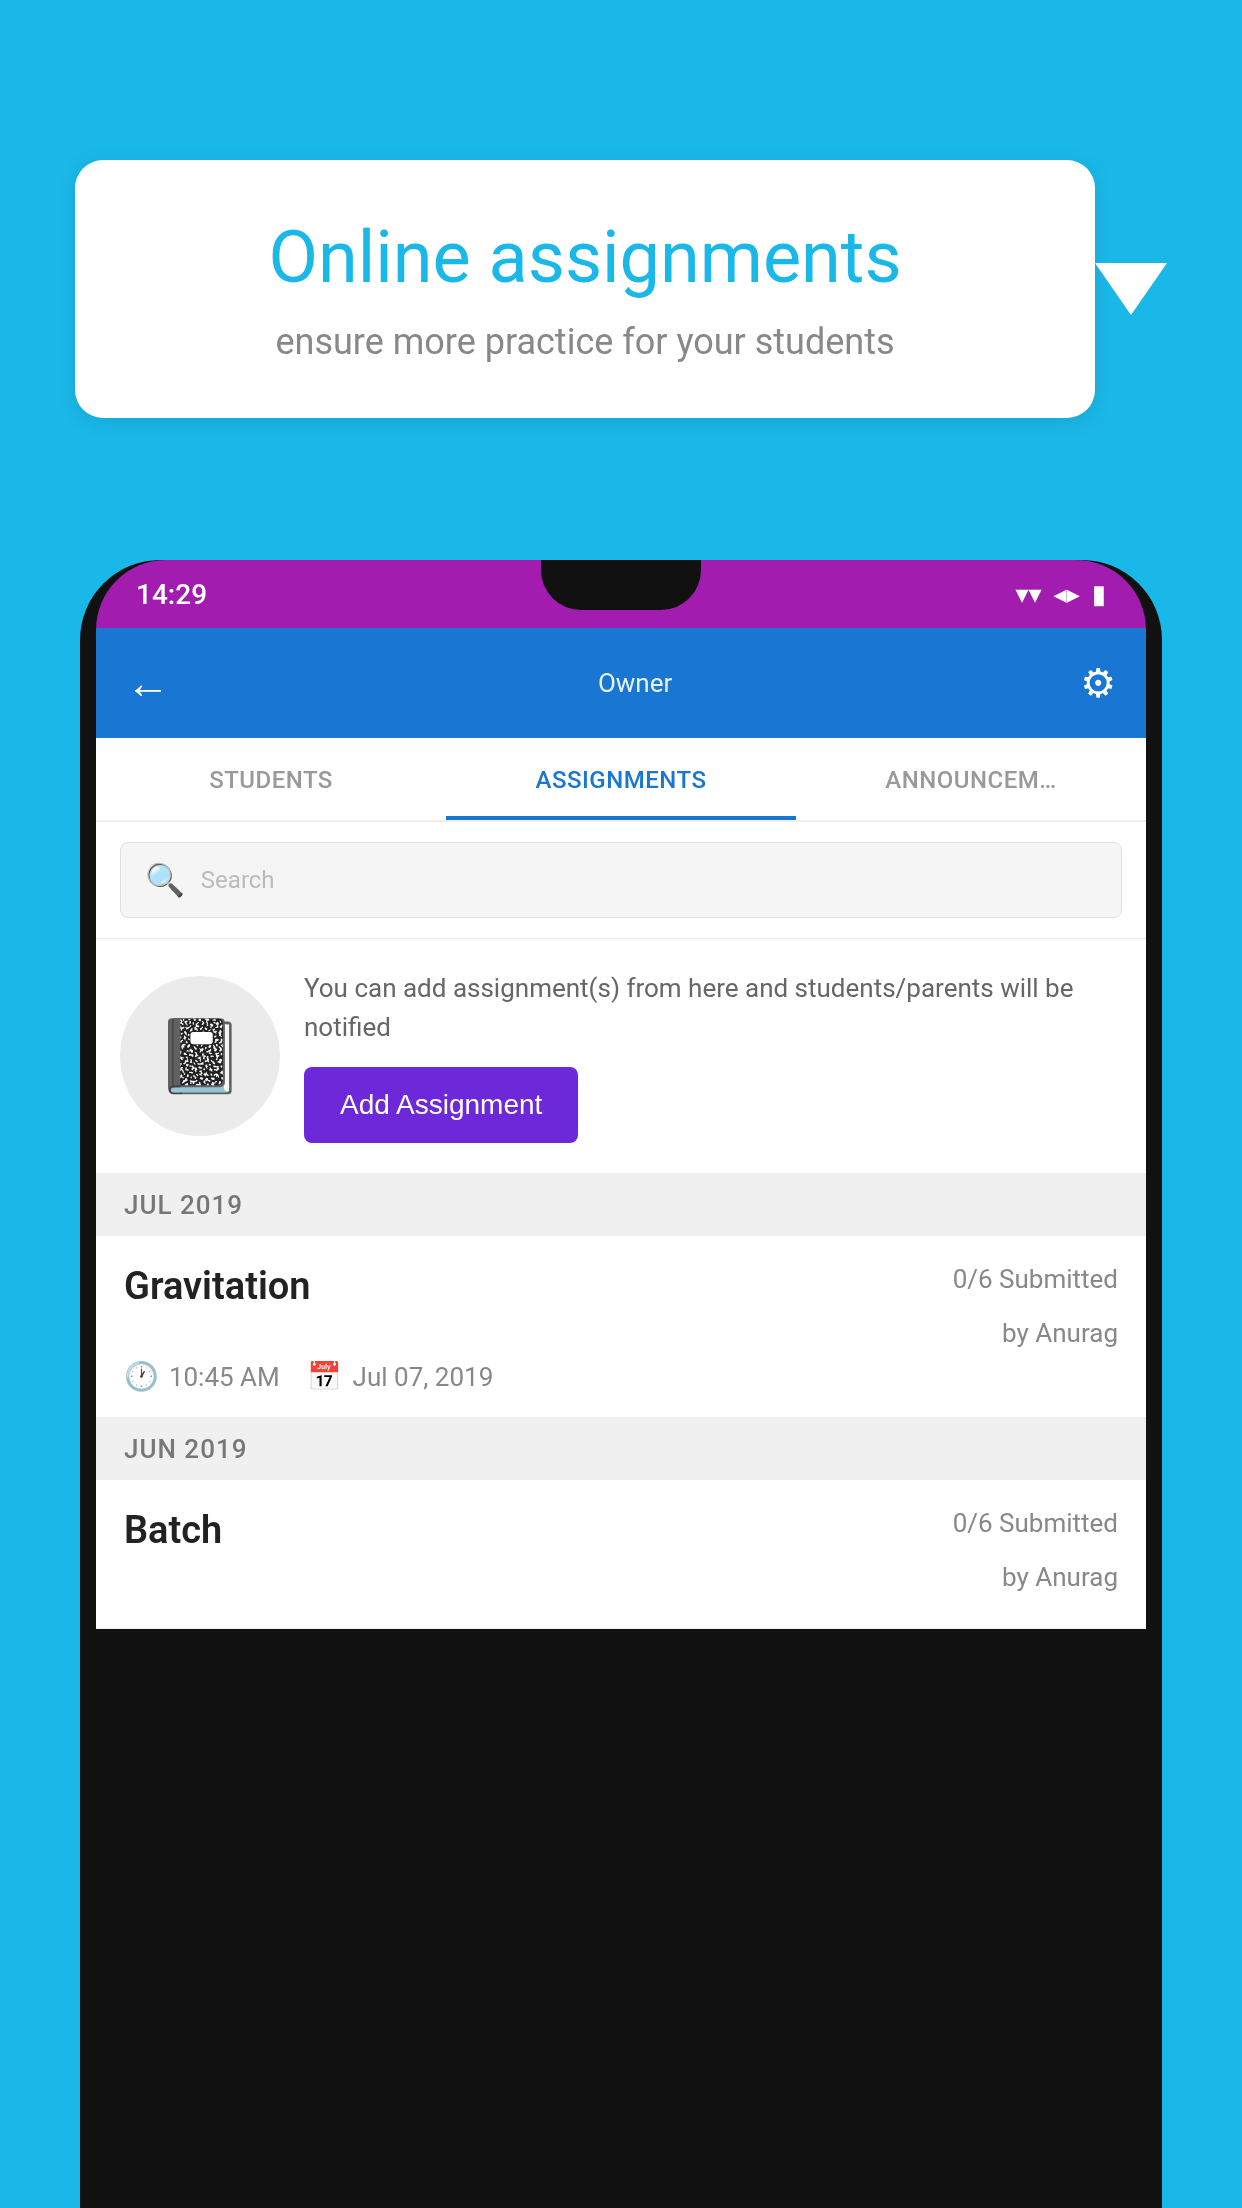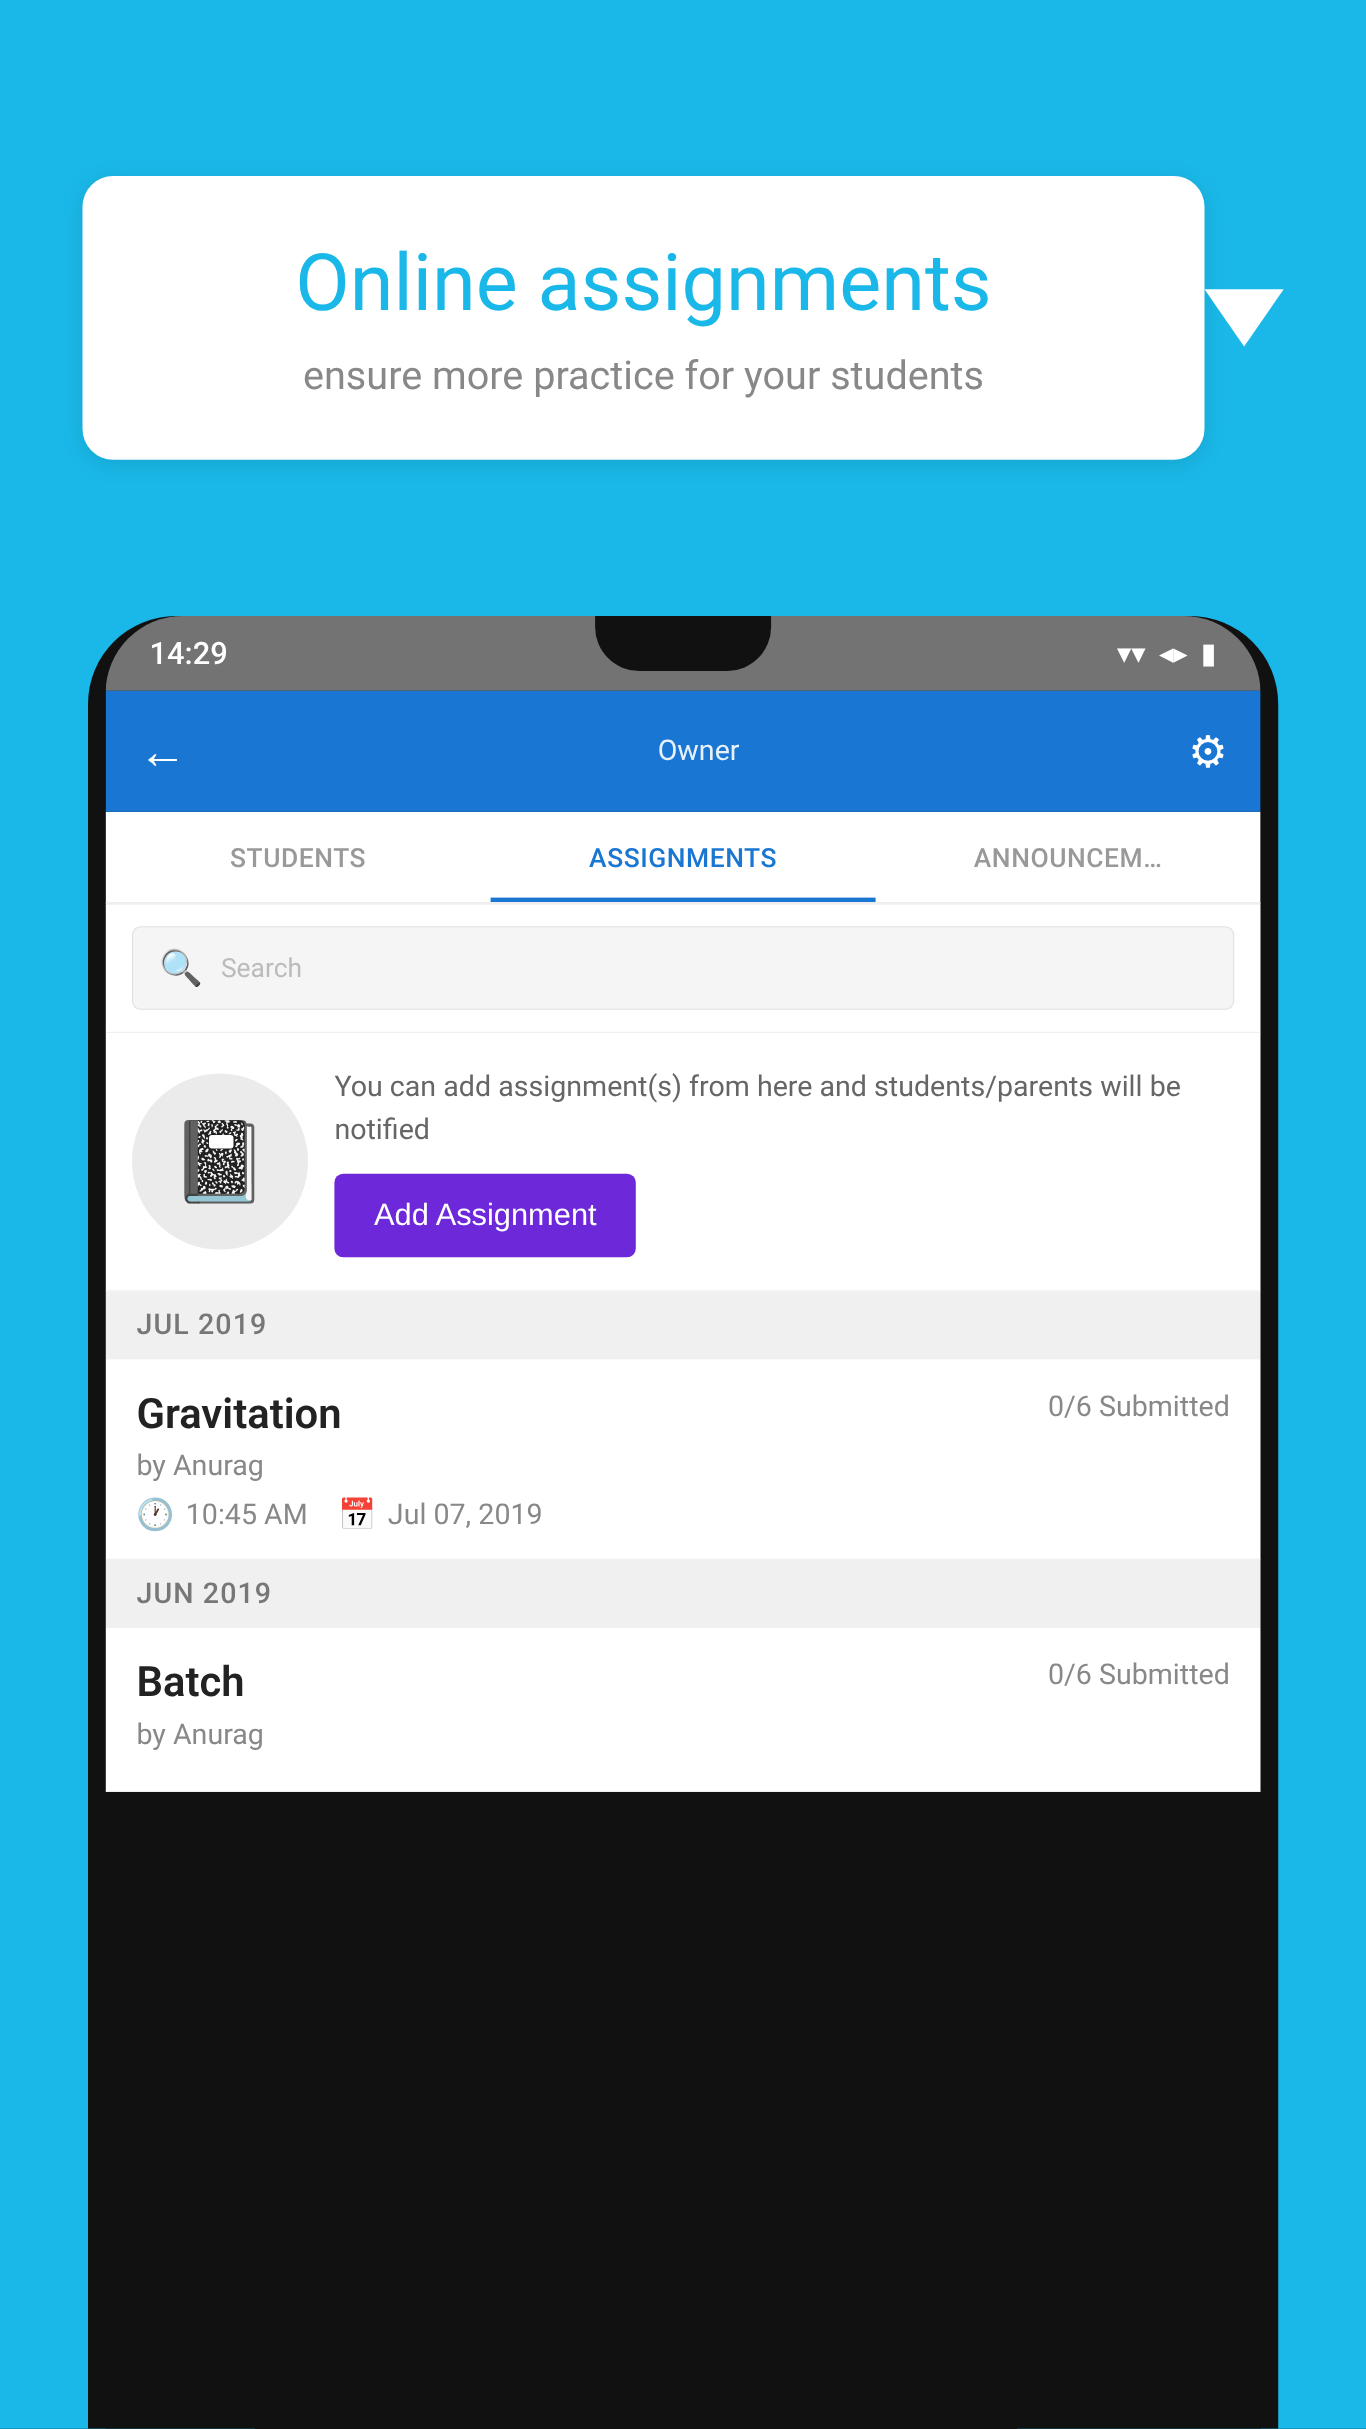--- a/index.html
+++ b/index.html
@@ -75,21 +75,21 @@
       left: 16px;
       right: 16px;
       bottom: 0;
       background: #111;
       border-radius: 70px 70px 0 0;
       overflow: hidden;
     }
 
     
     .status-bar {
-      background: #737373;
+      background: #a21caf;
       height: 68px;
       display: flex;
       align-items: center;
       justify-content: space-between;
       padding: 0 40px;
       position: relative;
     }
 
     .status-bar-time {
       color: white;
@@ -276,20 +276,21 @@
       font-size: 26px;
       font-weight: 500;
       letter-spacing: 1px;
     }
 
     
     .assignment-item {
       background: white;
       padding: 28px 28px 24px;
       border-bottom: 1px solid #eee;
+      text-align: right;
     }
 
     .assignment-top-row {
       display: flex;
       justify-content: space-between;
       align-items: flex-start;
       margin-bottom: 10px;
     }
 
     .assignment-name {

